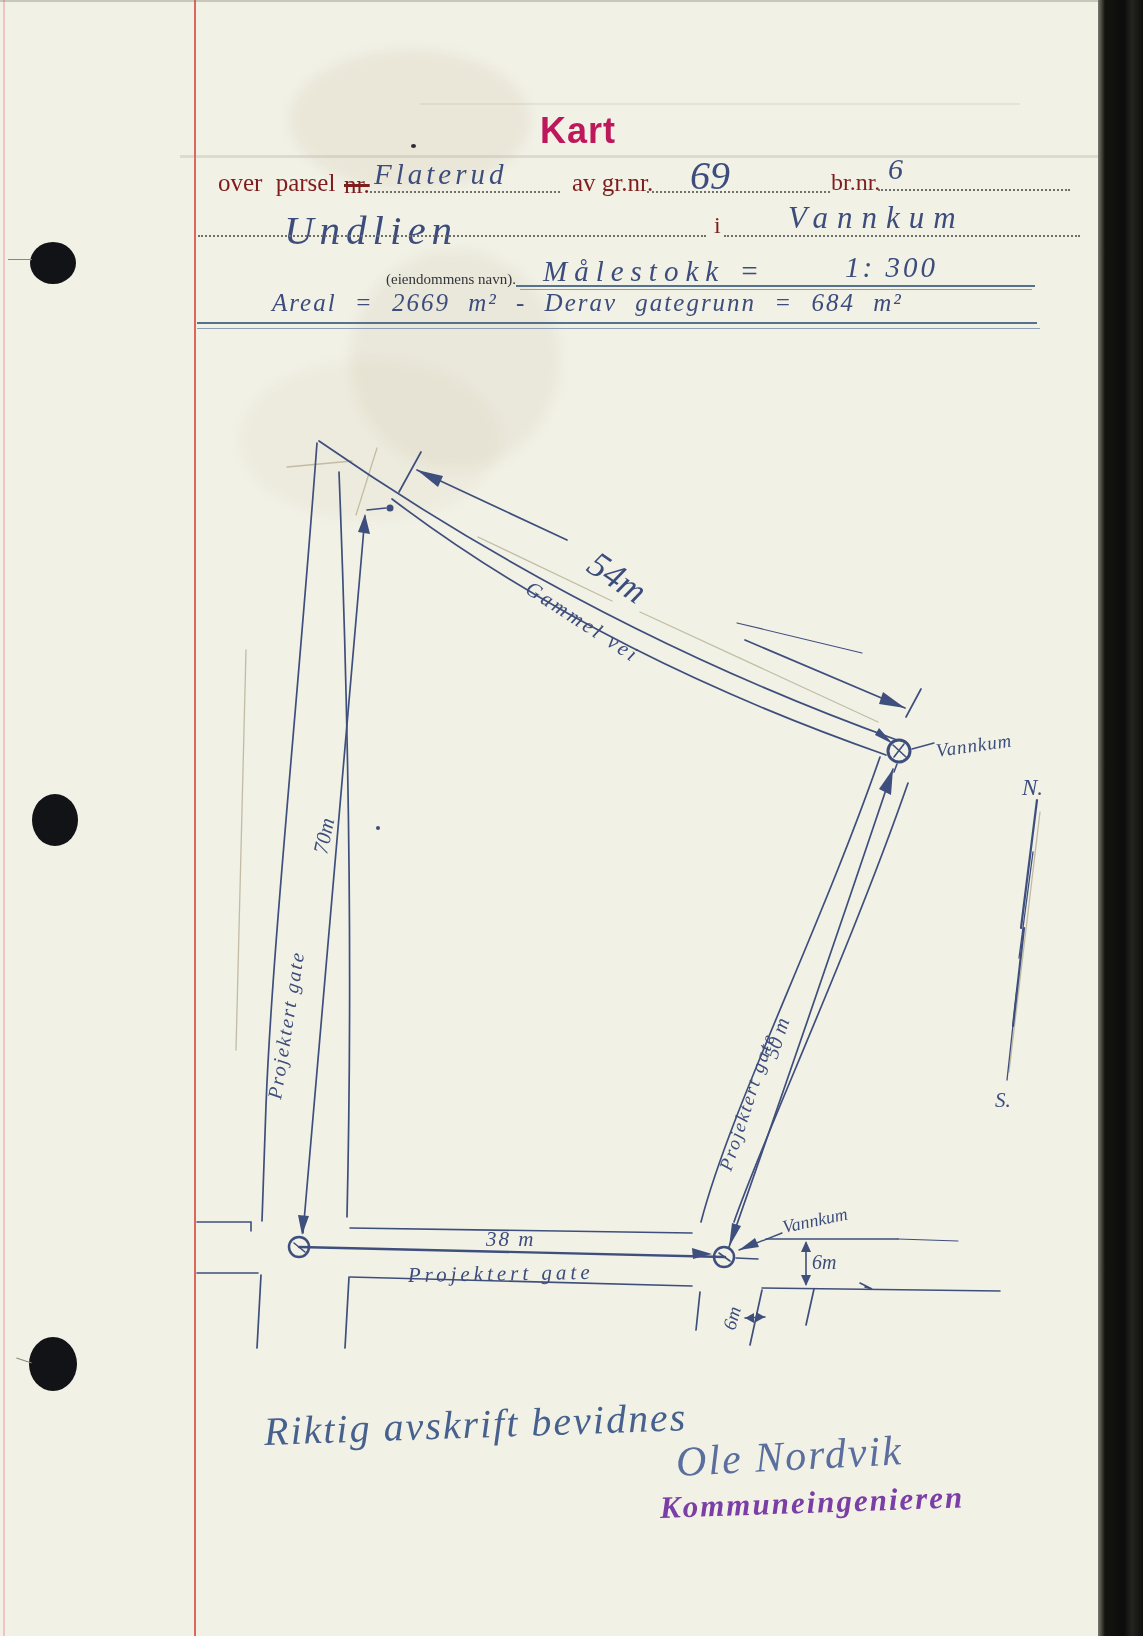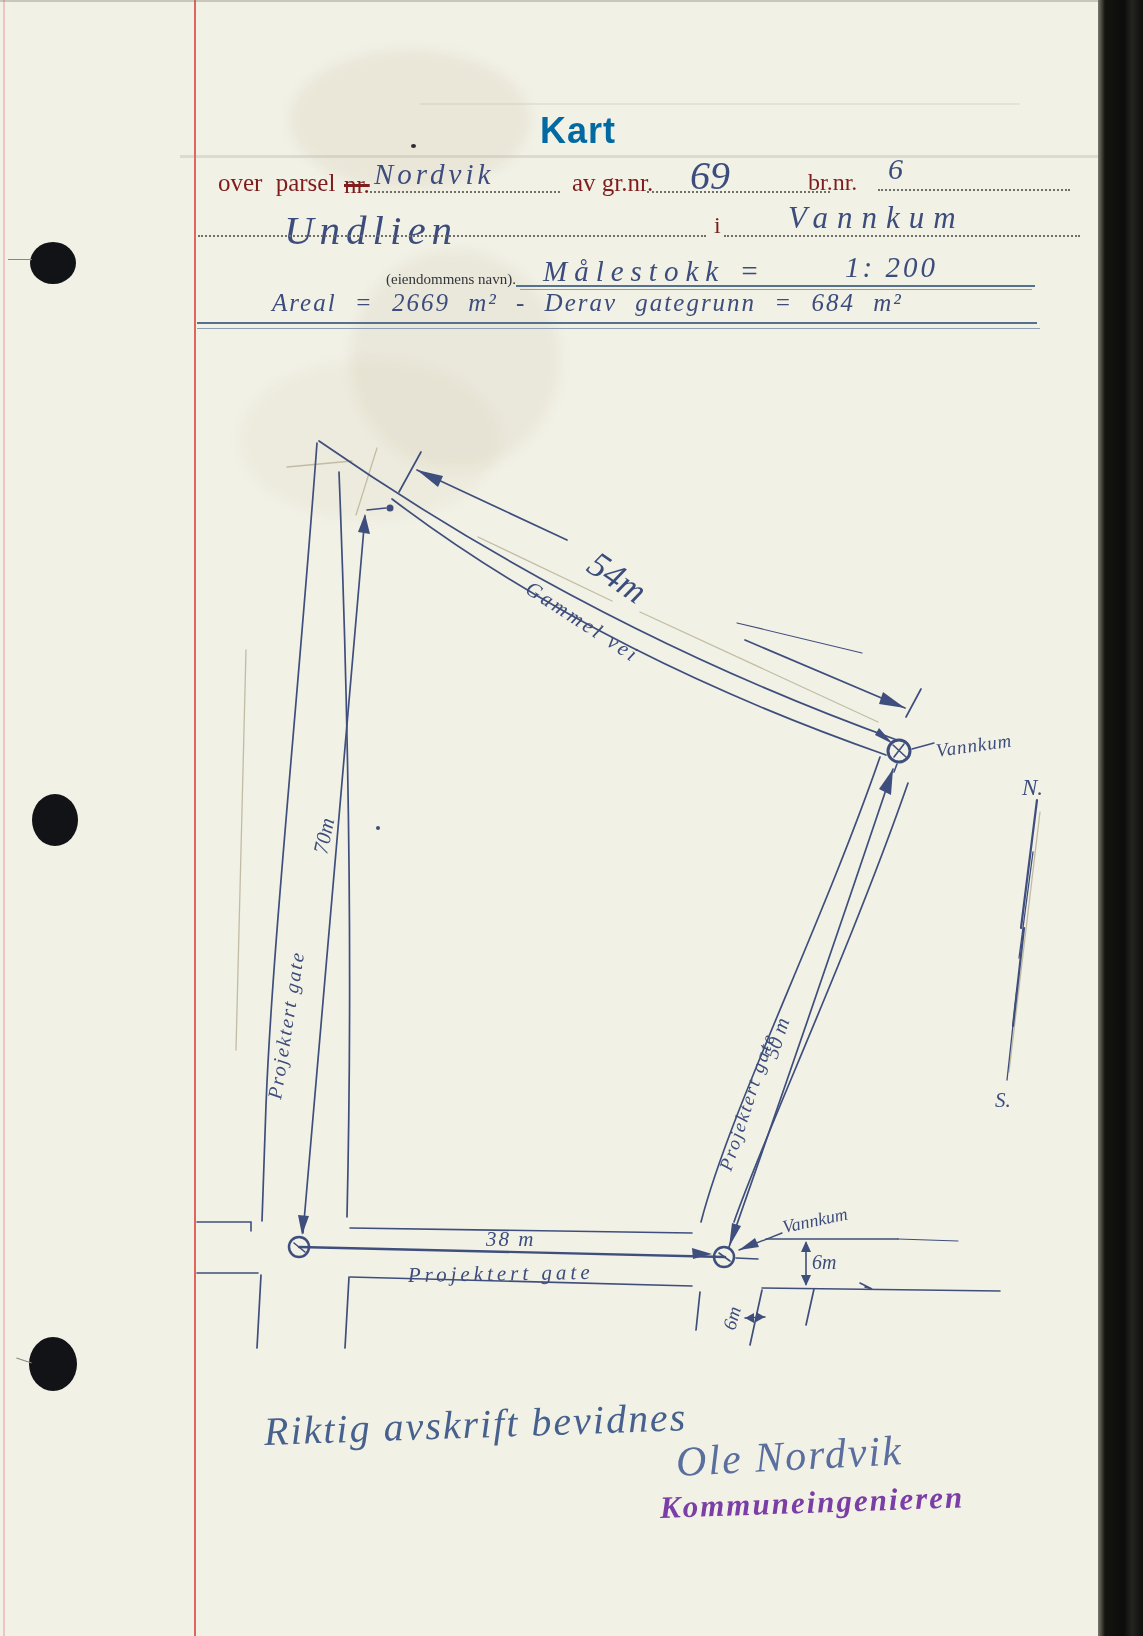--- a/index.html
+++ b/index.html
@@ -19,21 +19,21 @@
   .hole2{left:32px;top:794px;width:46px;height:52px;}
   .hole3{left:29px;top:1337px;width:48px;height:54px;}
   .scratch{height:1px;background:#8a887c;}
   .ghost{border-radius:50%;filter:blur(6px);}
   .g1{left:290px;top:50px;width:240px;height:140px;background:rgba(190,182,148,.16);}
   .g2{left:350px;top:250px;width:210px;height:220px;background:rgba(188,180,150,.13);}
   .g3{left:240px;top:360px;width:260px;height:160px;background:rgba(198,190,158,.11);}
   
   .print{color:#7f1d1d;font-size:25px;}
   .title{font-family:"Liberation Sans",sans-serif;font-weight:700;font-size:36px;
-         letter-spacing:1px;color:#0369a1;}
+         letter-spacing:1px;color:#be185d;}
   .caption{font-size:15px;color:#33343a;margin-top:25px;}
   .struck{text-decoration:line-through;text-decoration-thickness:2.5px;}
   
   .hw{font-style:italic;color:#3c4d7d;}
   .dot{border-bottom:2px dotted #70706a;height:0;}
   .rule{height:0;border-top:2px solid #56718e;}
   .rule-lt{height:0;border-top:1.5px solid #8ba0b4;}
   .sig1{font-style:italic;font-size:40px;color:#47618f;letter-spacing:2px;transform:rotate(-2deg);transform-origin:left;}
   .sig2{font-style:italic;font-size:42px;color:#5a6f9e;letter-spacing:2px;transform:rotate(-3deg);transform-origin:left;}
   .sig3{font-style:italic;font-weight:700;font-size:31px;color:#7b3da6;letter-spacing:2px;transform:rotate(-2deg);transform-origin:left;}
@@ -58,38 +58,38 @@
 <div class="abs hole hole3"></div>
 <div class="abs scratch" style="left:8px;top:259px;width:24px;"></div>
 <div class="abs scratch" style="left:16px;top:1360px;width:16px;transform:rotate(18deg);"></div>
 <div class="abs black-edge"></div>
 
 <div class="abs title" style="left:540px;top:110px;">Kart</div>
 <div class="abs" style="left:411px;top:144px;width:5px;height:4px;background:#2a2b33;border-radius:50%;"></div>
 
 <div class="abs print" style="left:218px;top:169px;word-spacing:7px;">over parsel</div>
 <div class="abs print struck" style="left:344px;top:171px;">nr.</div>
-<div class="abs hw" style="left:374px;top:158px;font-size:29px;letter-spacing:4px;">Nordvik</div>
+<div class="abs hw" style="left:374px;top:158px;font-size:29px;letter-spacing:4px;">Flaterud</div>
 <div class="abs print" style="left:572px;top:169px;">av gr.nr.</div>
 <div class="abs hw" style="left:690px;top:152px;font-size:40px;">69</div>
-<div class="abs print" style="left:808px;top:169px;font-size:24px;">br.nr.</div>
+<div class="abs print" style="left:831px;top:169px;font-size:24px;">br.nr.</div>
 <div class="abs hw" style="left:888px;top:152px;font-size:30px;">6</div>
 <div class="abs dot" style="left:370px;top:191px;width:190px;"></div>
 <div class="abs dot" style="left:647px;top:191px;width:183px;"></div>
 <div class="abs dot" style="left:878px;top:189px;width:192px;"></div>
 
 <div class="abs hw" style="left:284px;top:206px;font-size:41px;letter-spacing:6px;">Undlien</div>
 <div class="abs print" style="left:714px;top:212px;font-size:24px;">i</div>
 <div class="abs hw" style="left:788px;top:200px;font-size:31px;letter-spacing:9px;">Vannkum</div>
 <div class="abs dot" style="left:198px;top:235px;width:508px;"></div>
 <div class="abs dot" style="left:724px;top:235px;width:356px;"></div>
 <div class="abs caption" style="left:386px;top:246px;">(eiendommens navn).</div>
 
 <div class="abs hw" style="left:543px;top:255px;font-size:29px;letter-spacing:7px;">Målestokk =</div>
-<div class="abs hw" style="left:845px;top:251px;font-size:29px;letter-spacing:3px;">1: 200</div>
+<div class="abs hw" style="left:845px;top:251px;font-size:29px;letter-spacing:3px;">1: 300</div>
 <div class="abs rule" style="left:516px;top:285px;width:519px;"></div>
 <div class="abs rule-lt" style="left:520px;top:289px;width:512px;"></div>
 
 <div class="abs hw" style="left:272px;top:289px;font-size:25px;letter-spacing:2px;word-spacing:10px;">Areal = 2669 m² - Derav gategrunn = 684 m²</div>
 <div class="abs rule" style="left:197px;top:322px;width:840px;"></div>
 <div class="abs rule-lt" style="left:197px;top:328px;width:843px;"></div>
 
 <svg class="abs" style="left:0;top:0;" width="1143" height="1636" viewBox="0 0 1143 1636">
 
   <g class="faint" stroke-width="1.3">

